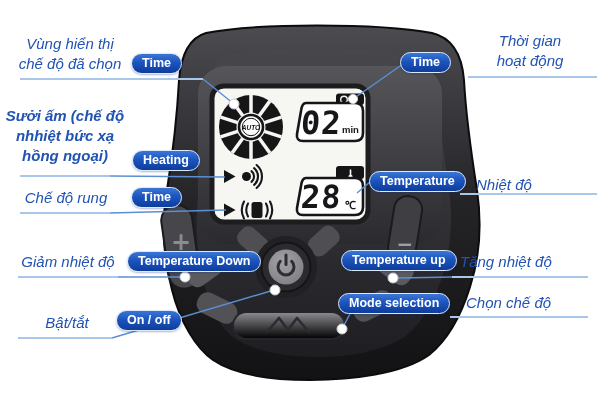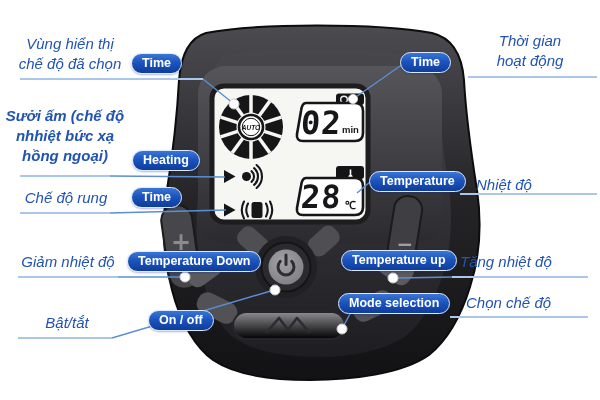--- a/index.html
+++ b/index.html
@@ -187,20 +187,20 @@
   <div class="vlabel" style="left:22px;top:313px;width:90px;">Bật/tắt</div>
 
   <div class="pill" style="left:131px;top:53px;">Time</div>
   <div class="pill" style="left:400px;top:52px;">Time</div>
   <div class="pill" style="left:132px;top:150px;">Heating</div>
   <div class="pill" style="left:131px;top:187px;">Time</div>
   <div class="pill" style="left:127px;top:251px;">Temperature Down</div>
   <div class="pill" style="left:369px;top:171px;">Temperature</div>
   <div class="pill" style="left:341px;top:250px;">Temperature up</div>
   <div class="pill" style="left:338px;top:293px;">Mode selection</div>
-  <div class="pill" style="left:148px;top:310px;">On / off</div>
+  <div class="pill" style="left:116px;top:310px;">On / off</div>
 
   <div class="digits" style="left:301px;top:104px;">02</div>
   <div class="unit" style="left:342px;top:124px;font-size:9.5px;">min</div>
   <div class="digits" style="left:301px;top:178px;">28</div>
   <div class="unit" style="left:345px;top:197px;font-size:11px;">℃</div>
 
 </div>
 
 </body></html>

